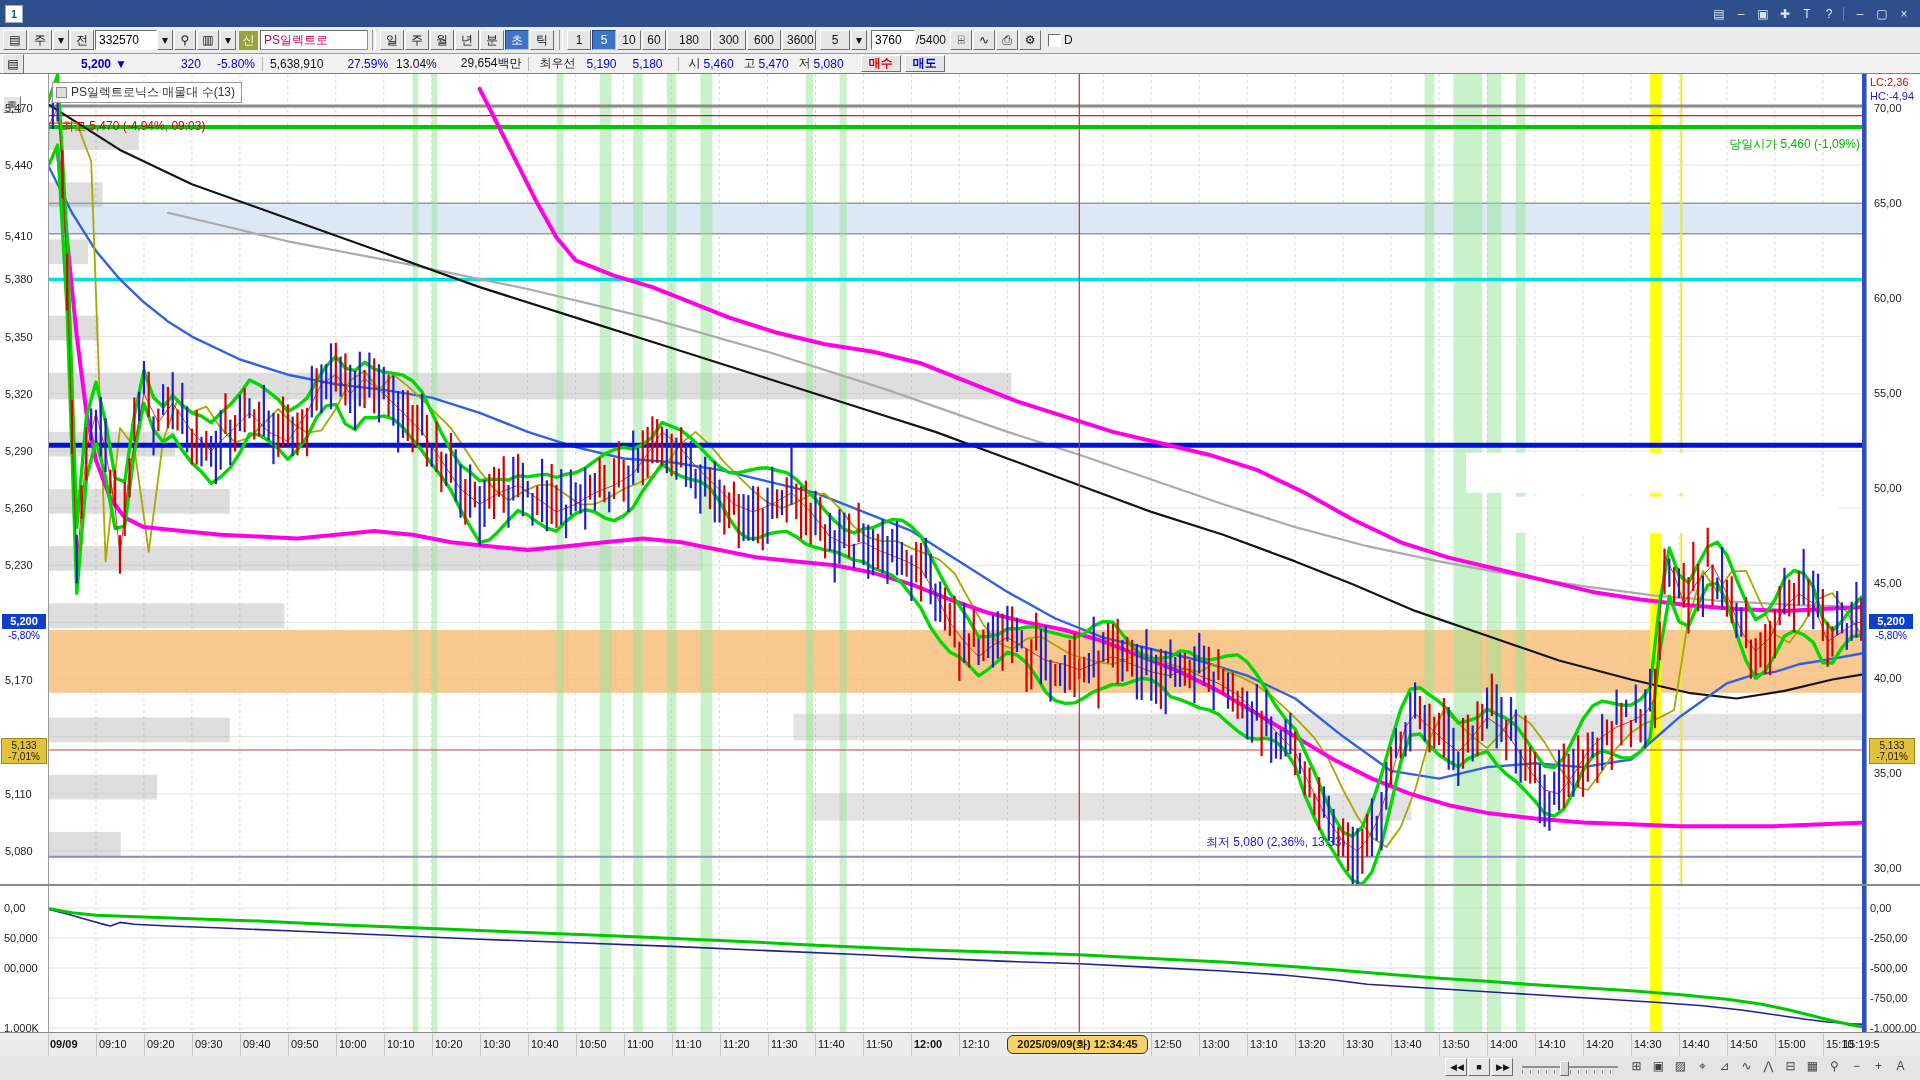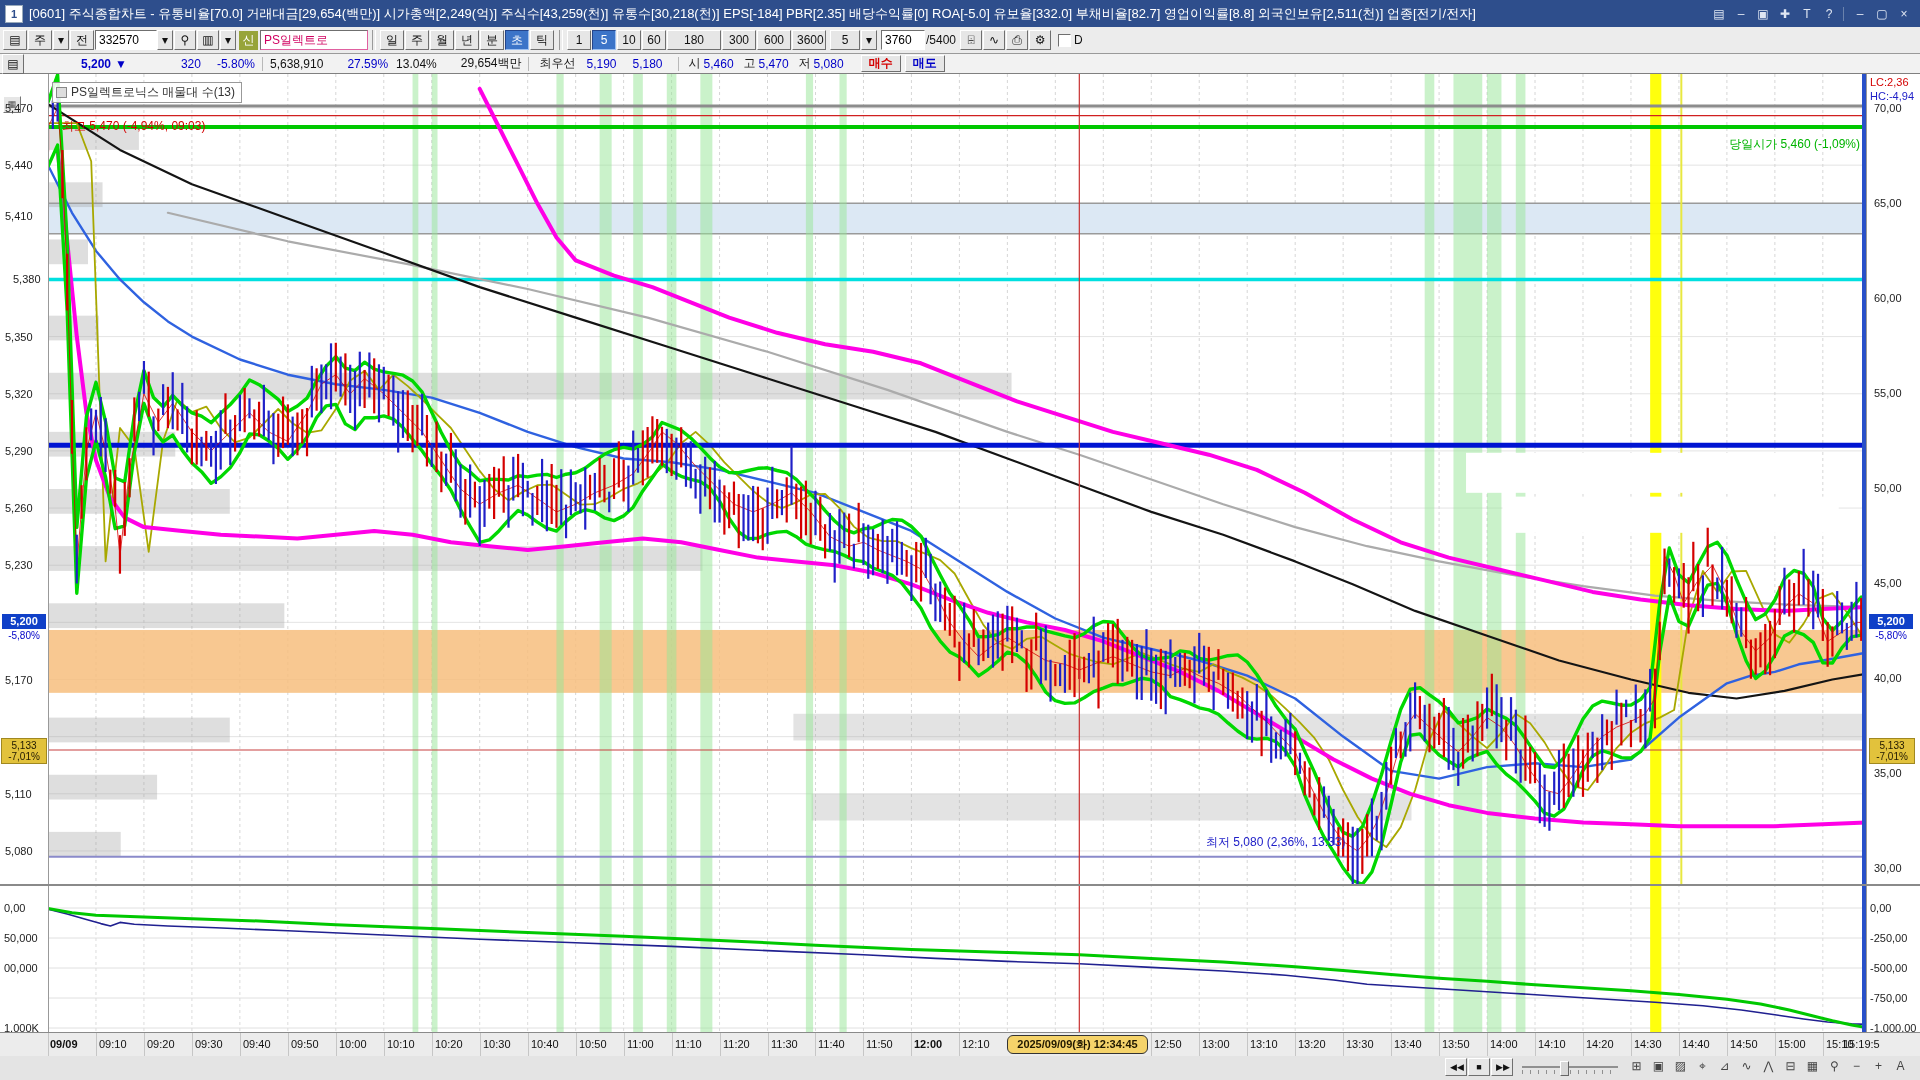--- a/index.html
+++ b/index.html
@@ -69,21 +69,20 @@
   .slider .tmk{position:absolute;top:12px;width:1px;height:4px;background:#909090;}
   .slider .hnd{position:absolute;top:3px;width:7px;height:13px;background:#D8D8D8;border:1px solid;border-color:#fff #666 #666 #fff;}
 </style>
 </head>
 <body>
 
 <div id="app">
 
   <div class="titlebar">
     <span class="tb-ico">1</span>
-    <span class="tb-title">[0601] 주식종합차트 - 유통비율[70.0] 거래대금[29,654(백만)] 시가총액[2,249(억)] 주식수[43,259(천)] 유통수[30,218(천)] EPS[-184] PBR[2.35] 배당수익률[0] ROA[-5.0] 유보율[332.0] 부채비율[82.7] 영업이익률[8.8] 외국인보유[2,511(천)] 업종[전기/전자]</span>
     <span class="tb-btns">
         <span class="tb-btn">▤</span>
         <span class="tb-btn">–</span>
         <span class="tb-btn">▣</span>
         <span class="tb-btn">✚</span>
         <span class="tb-btn">T</span>
         <span class="tb-btn">?</span>
         <span class="tb-sep"></span>
         <span class="tb-btn">–</span>
         <span class="tb-btn">▢</span>
@@ -112,21 +111,21 @@
         <span class="b3" style="width: 24px;">분</span>
         <span class="b3 act" style="width: 24px;">초</span>
         <span class="b3" style="width: 24px;">틱</span>
       </span>
     <span class="vsep"></span>
     <span id="intervalGroup" style="display:flex">
         <span class="b3" style="width: 24px;">1</span>
         <span class="b3 act" style="width: 24px;">5</span>
         <span class="b3" style="width: 24px;">10</span>
         <span class="b3" style="width: 24px;">60</span>
-        <span class="b3" style="width: 54px;">180</span>
+        <span class="b3" style="width: 44px;">180</span>
         <span class="b3" style="width: 34px;">300</span>
         <span class="b3" style="width: 34px;">600</span>
         <span class="b3" style="width: 34px;">3600</span>
       </span>
     <span class="b3" style="width:30px;margin-left:3px">5</span>
     <span class="b3" style="width:16px">▾</span>
     <input class="tb-input" style="width: 44px; margin-left: 3px;" value="3760">
     <span style="margin:0 4px 0 1px;">/5400</span>
     <span class="b3" style="width:22px">⌹</span>
     <span class="b3" style="width:22px">∿</span>
@@ -745,22 +744,22 @@
     <div class="ybadge" style="left:1px;top:664px">
       <div>5,133</div>
       <div>-7,01%</div>
     </div>
     <div class="ybadge" style="left:1869px;top:664px">
       <div>5,133</div>
       <div>-7,01%</div>
     </div>
   <div class="axlab" style="left: 5px; top: 28px;">5,470</div>
       <div class="axlab" style="left: 5px; top: 85.15px;">5,440</div>
-      <div class="axlab" style="left: 5px; top: 136px;">5,410</div>
-      <div class="axlab" style="left: 13px; top: 199.45px;">5,380</div>
+      <div class="axlab" style="left: 5px; top: 156px;">5,410</div>
+      <div class="axlab" style="left: 5px; top: 199.45px;">5,380</div>
       <div class="axlab" style="left: 5px; top: 256.6px;">5,350</div>
       <div class="axlab" style="left: 5px; top: 313.75px;">5,320</div>
       <div class="axlab" style="left: 5px; top: 370.9px;">5,290</div>
       <div class="axlab" style="left: 5px; top: 428.05px;">5,260</div>
       <div class="axlab" style="left: 5px; top: 485.2px;">5,230</div>
       <div class="axlab" style="left: 5px; top: 599.5px;">5,170</div>
       <div class="axlab" style="left: 5px; top: 713.8px;">5,110</div>
       <div class="axlab" style="left: 5px; top: 770.95px;">5,080</div>
       <div class="axlabR" style="left: 1874px; top: 28px;">70,00</div>
       <div class="axlabR" style="left: 1874px; top: 123px;">65,00</div>

